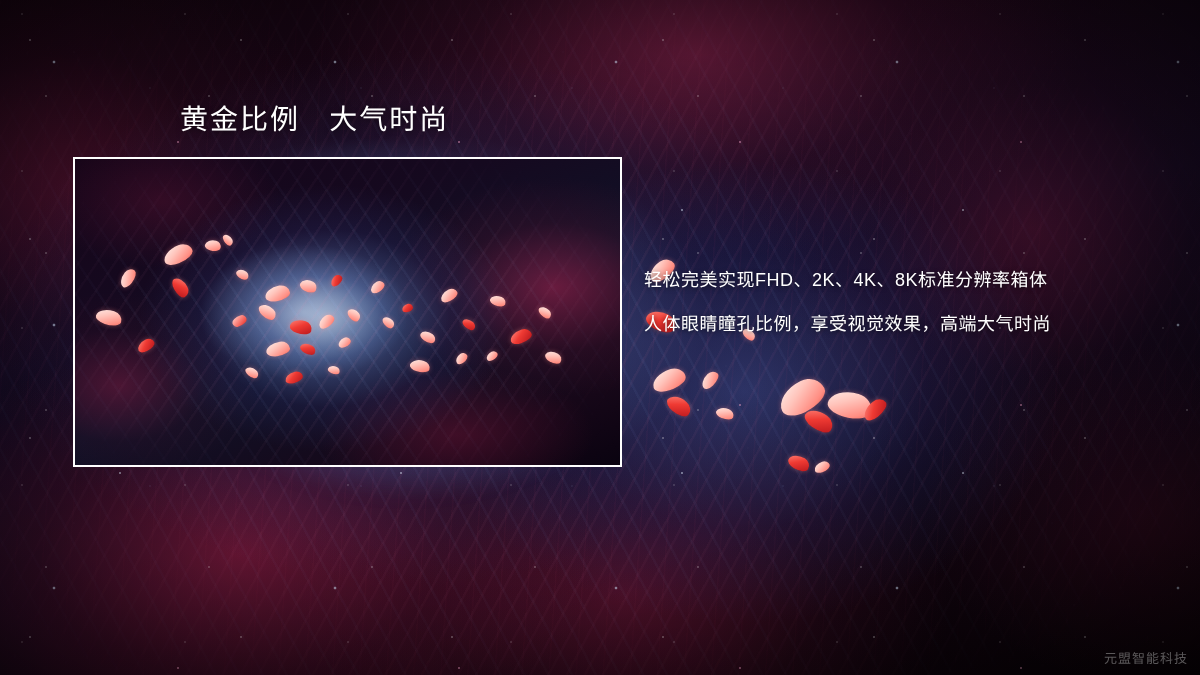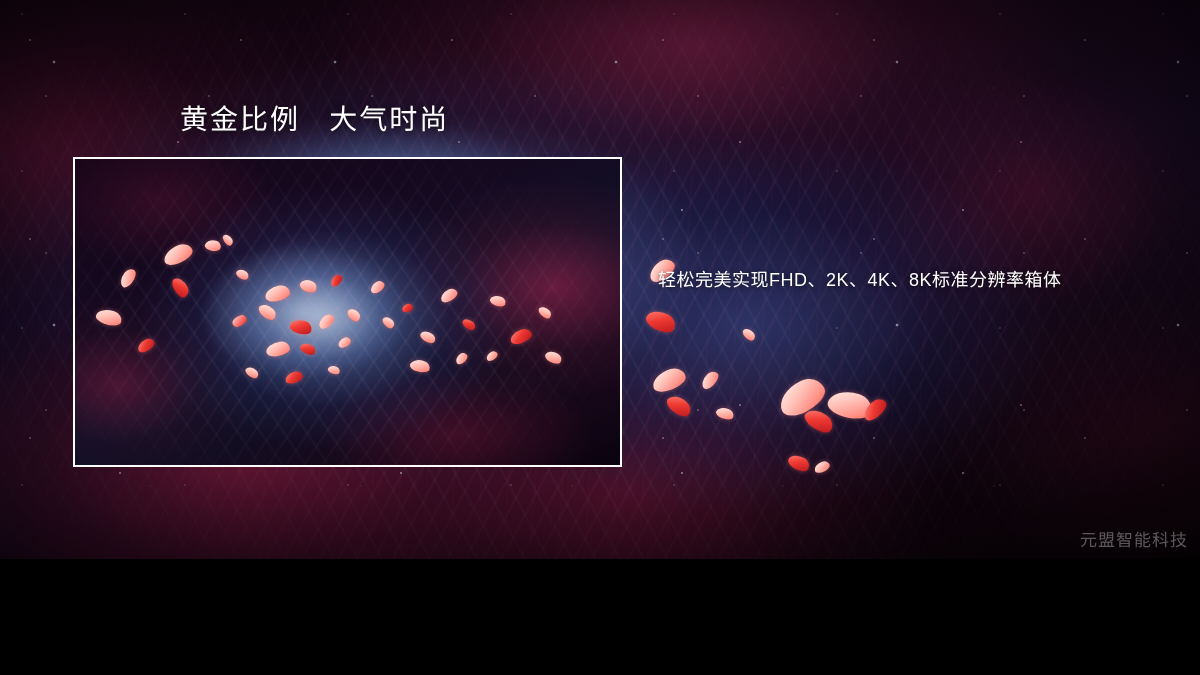--- a/index.html
+++ b/index.html
@@ -8,21 +8,21 @@
     padding: 0;
     background: #000;
   }
   body {
     font-family: "Liberation Sans", "DejaVu Sans", sans-serif;
   }
 
   .slide {
     position: relative;
     width: 1200px;
-    height: 559px;
+    height: 675px;
     overflow: hidden;
     background: #0a0206;
     user-select: none;
   }
 
   
   .bg-base {
     position: absolute;
     inset: 0;
     background:
@@ -162,38 +162,38 @@
     font-size: 28px;
     line-height: 1.2;
     color: #ffffff;
     letter-spacing: 2px;
     white-space: pre;
     text-shadow: 0 1px 6px rgba(0,0,0,0.55);
   }
 
   .body-copy {
     position: absolute;
-    left: 658px;
+    left: 644px;
     top: 258px;
     width: 520px;
   }
   .body-line {
     font-size: 18px;
     line-height: 44px;
     color: #ffffff;
     letter-spacing: 0.5px;
     white-space: nowrap;
     text-shadow: 0 1px 5px rgba(0,0,0,0.6);
   }
 
   .watermark {
     position: absolute;
     right: 12px;
     bottom: 8px;
-    font-size: 17px;
+    font-size: 13px;
     letter-spacing: 1px;
     color: rgba(190,190,190,0.46);
   }
 </style>
 </head>
 <body>
 
 <div class="slide">
 
   <div class="bg-base"></div>
@@ -257,17 +257,18 @@
       <div class="petal deep" style="left: 862px; top: 402px; width: 26px; height: 15px; transform: rotate(-38deg);"></div>
       <div class="petal deep" style="left: 788px; top: 456px; width: 22px; height: 14px; transform: rotate(30deg);"></div>
       <div class="petal pale" style="left: 814px; top: 462px; width: 16px; height: 10px; transform: rotate(-20deg);"></div>
       <div class="petal pale" style="left: 742px; top: 330px; width: 14px; height: 9px; transform: rotate(48deg);"></div>
     </div>
 
   <div class="slide-title">黄金比例   大气时尚</div>
 
   <div class="body-copy">
     <div class="body-line">轻松完美实现FHD、2K、4K、8K标准分辨率箱体</div>
+    <div class="body-line">人体眼睛瞳孔比例，享受视觉效果，高端大气时尚</div>
   </div>
 
   <div class="watermark">元盟智能科技</div>
 
 </div>
 
 </body></html>

